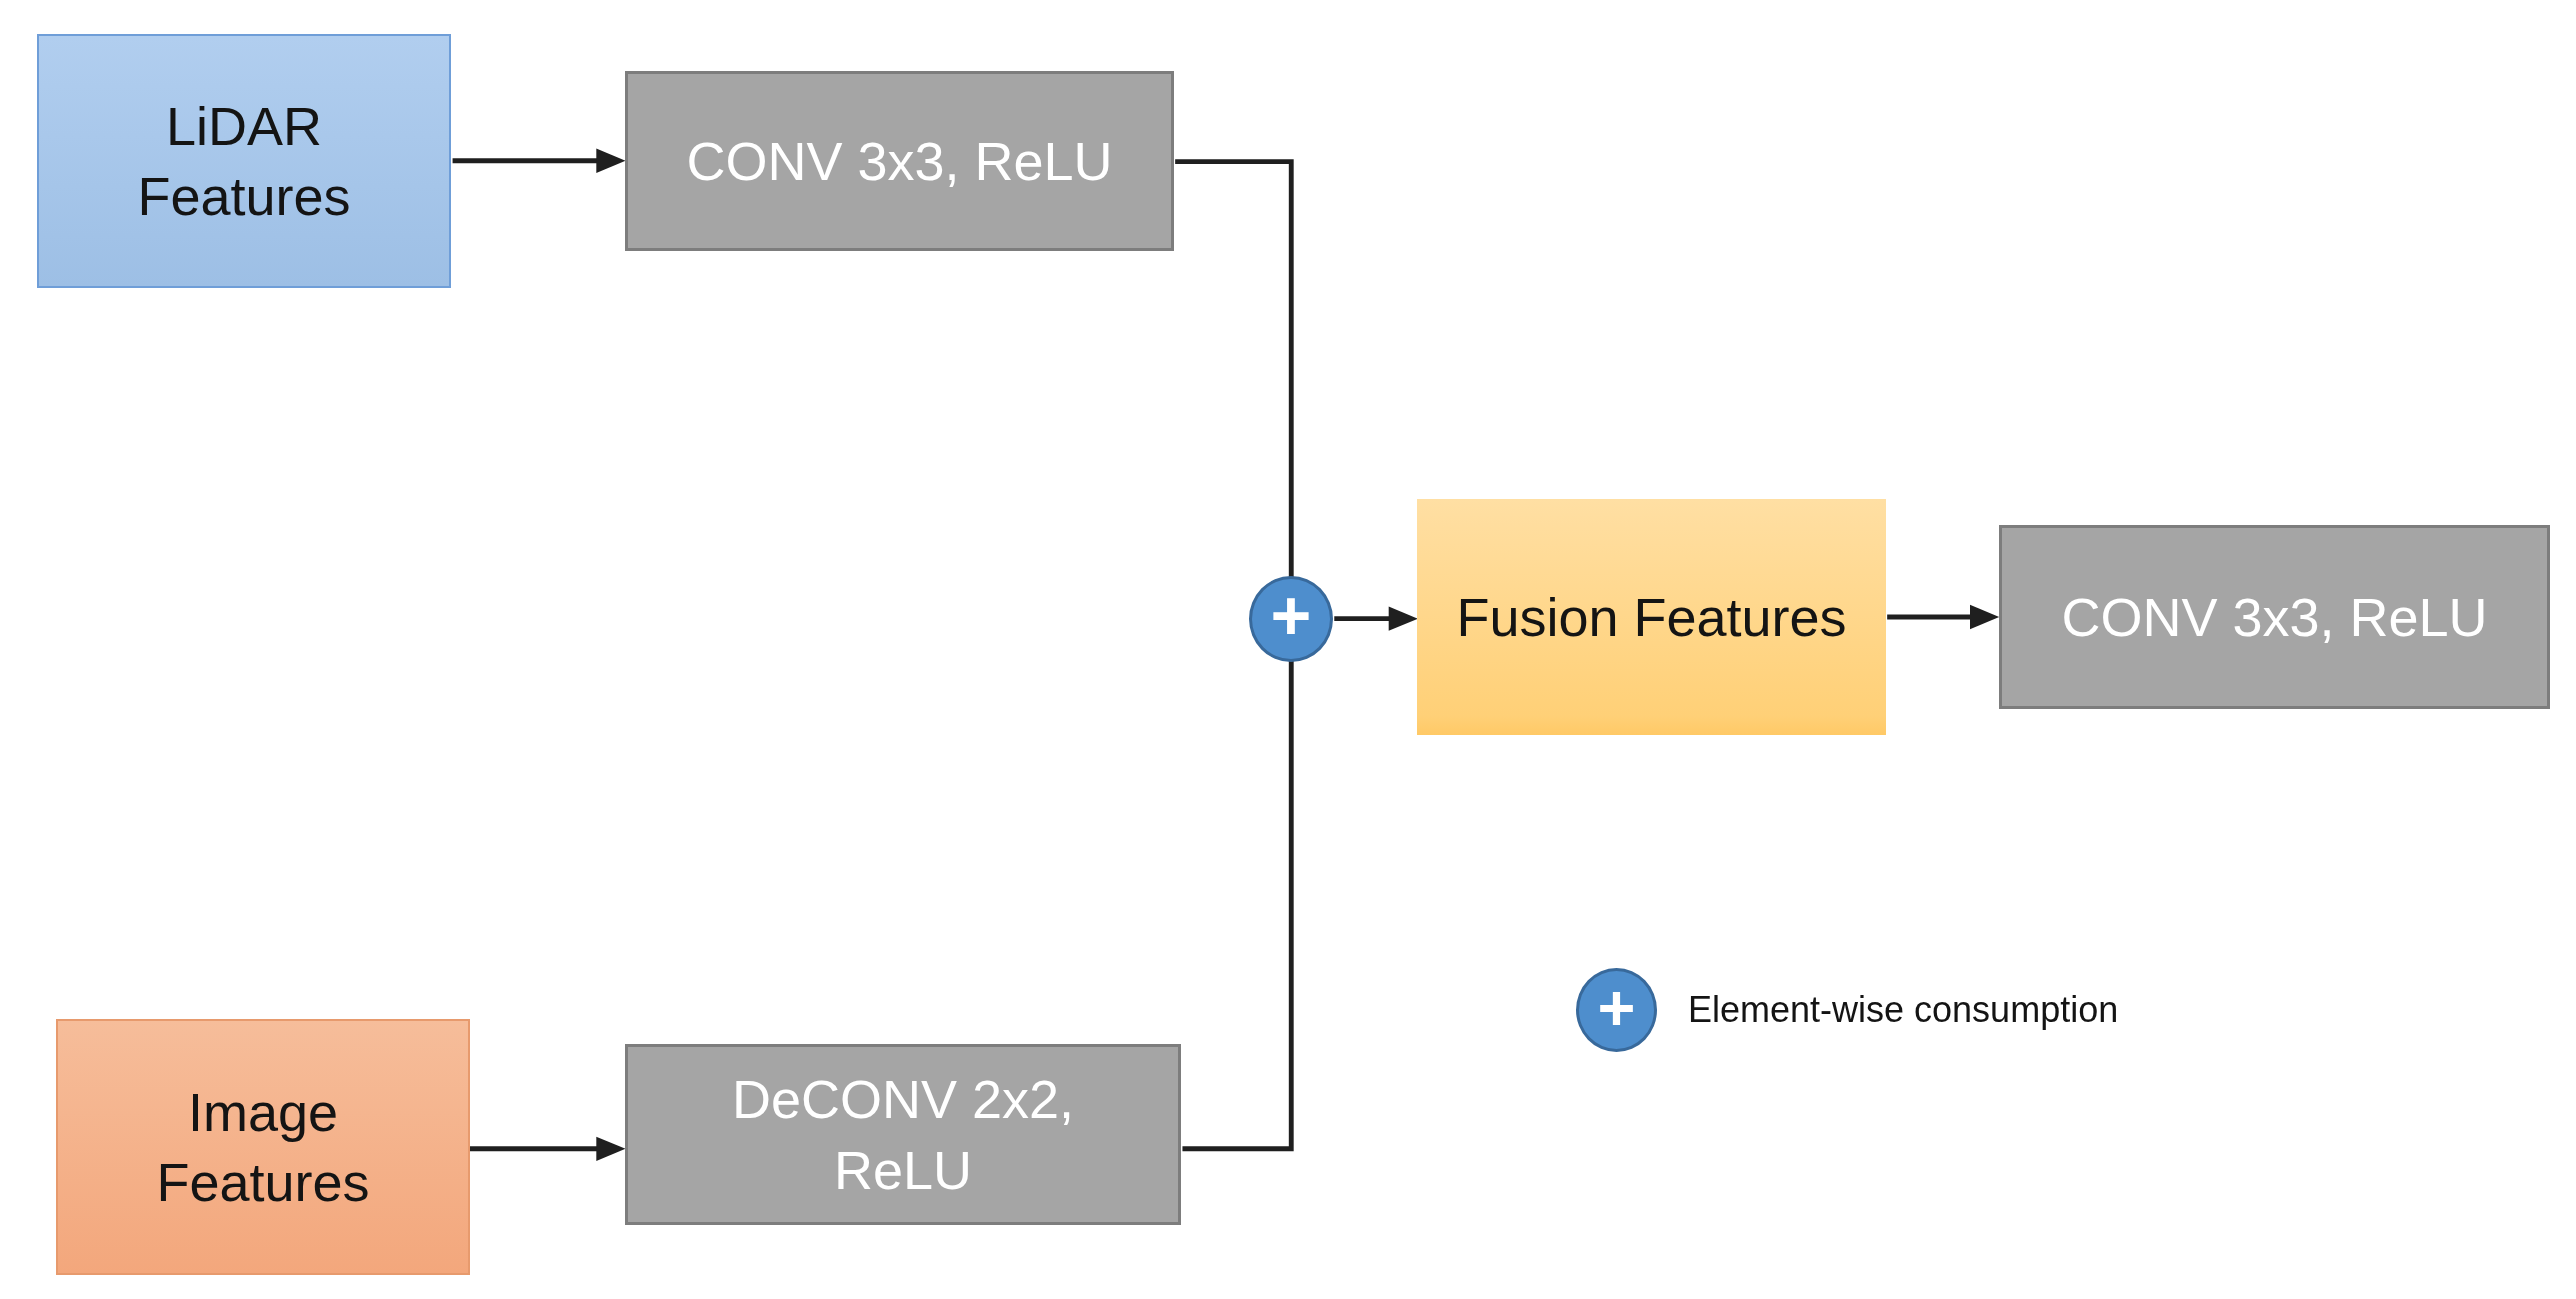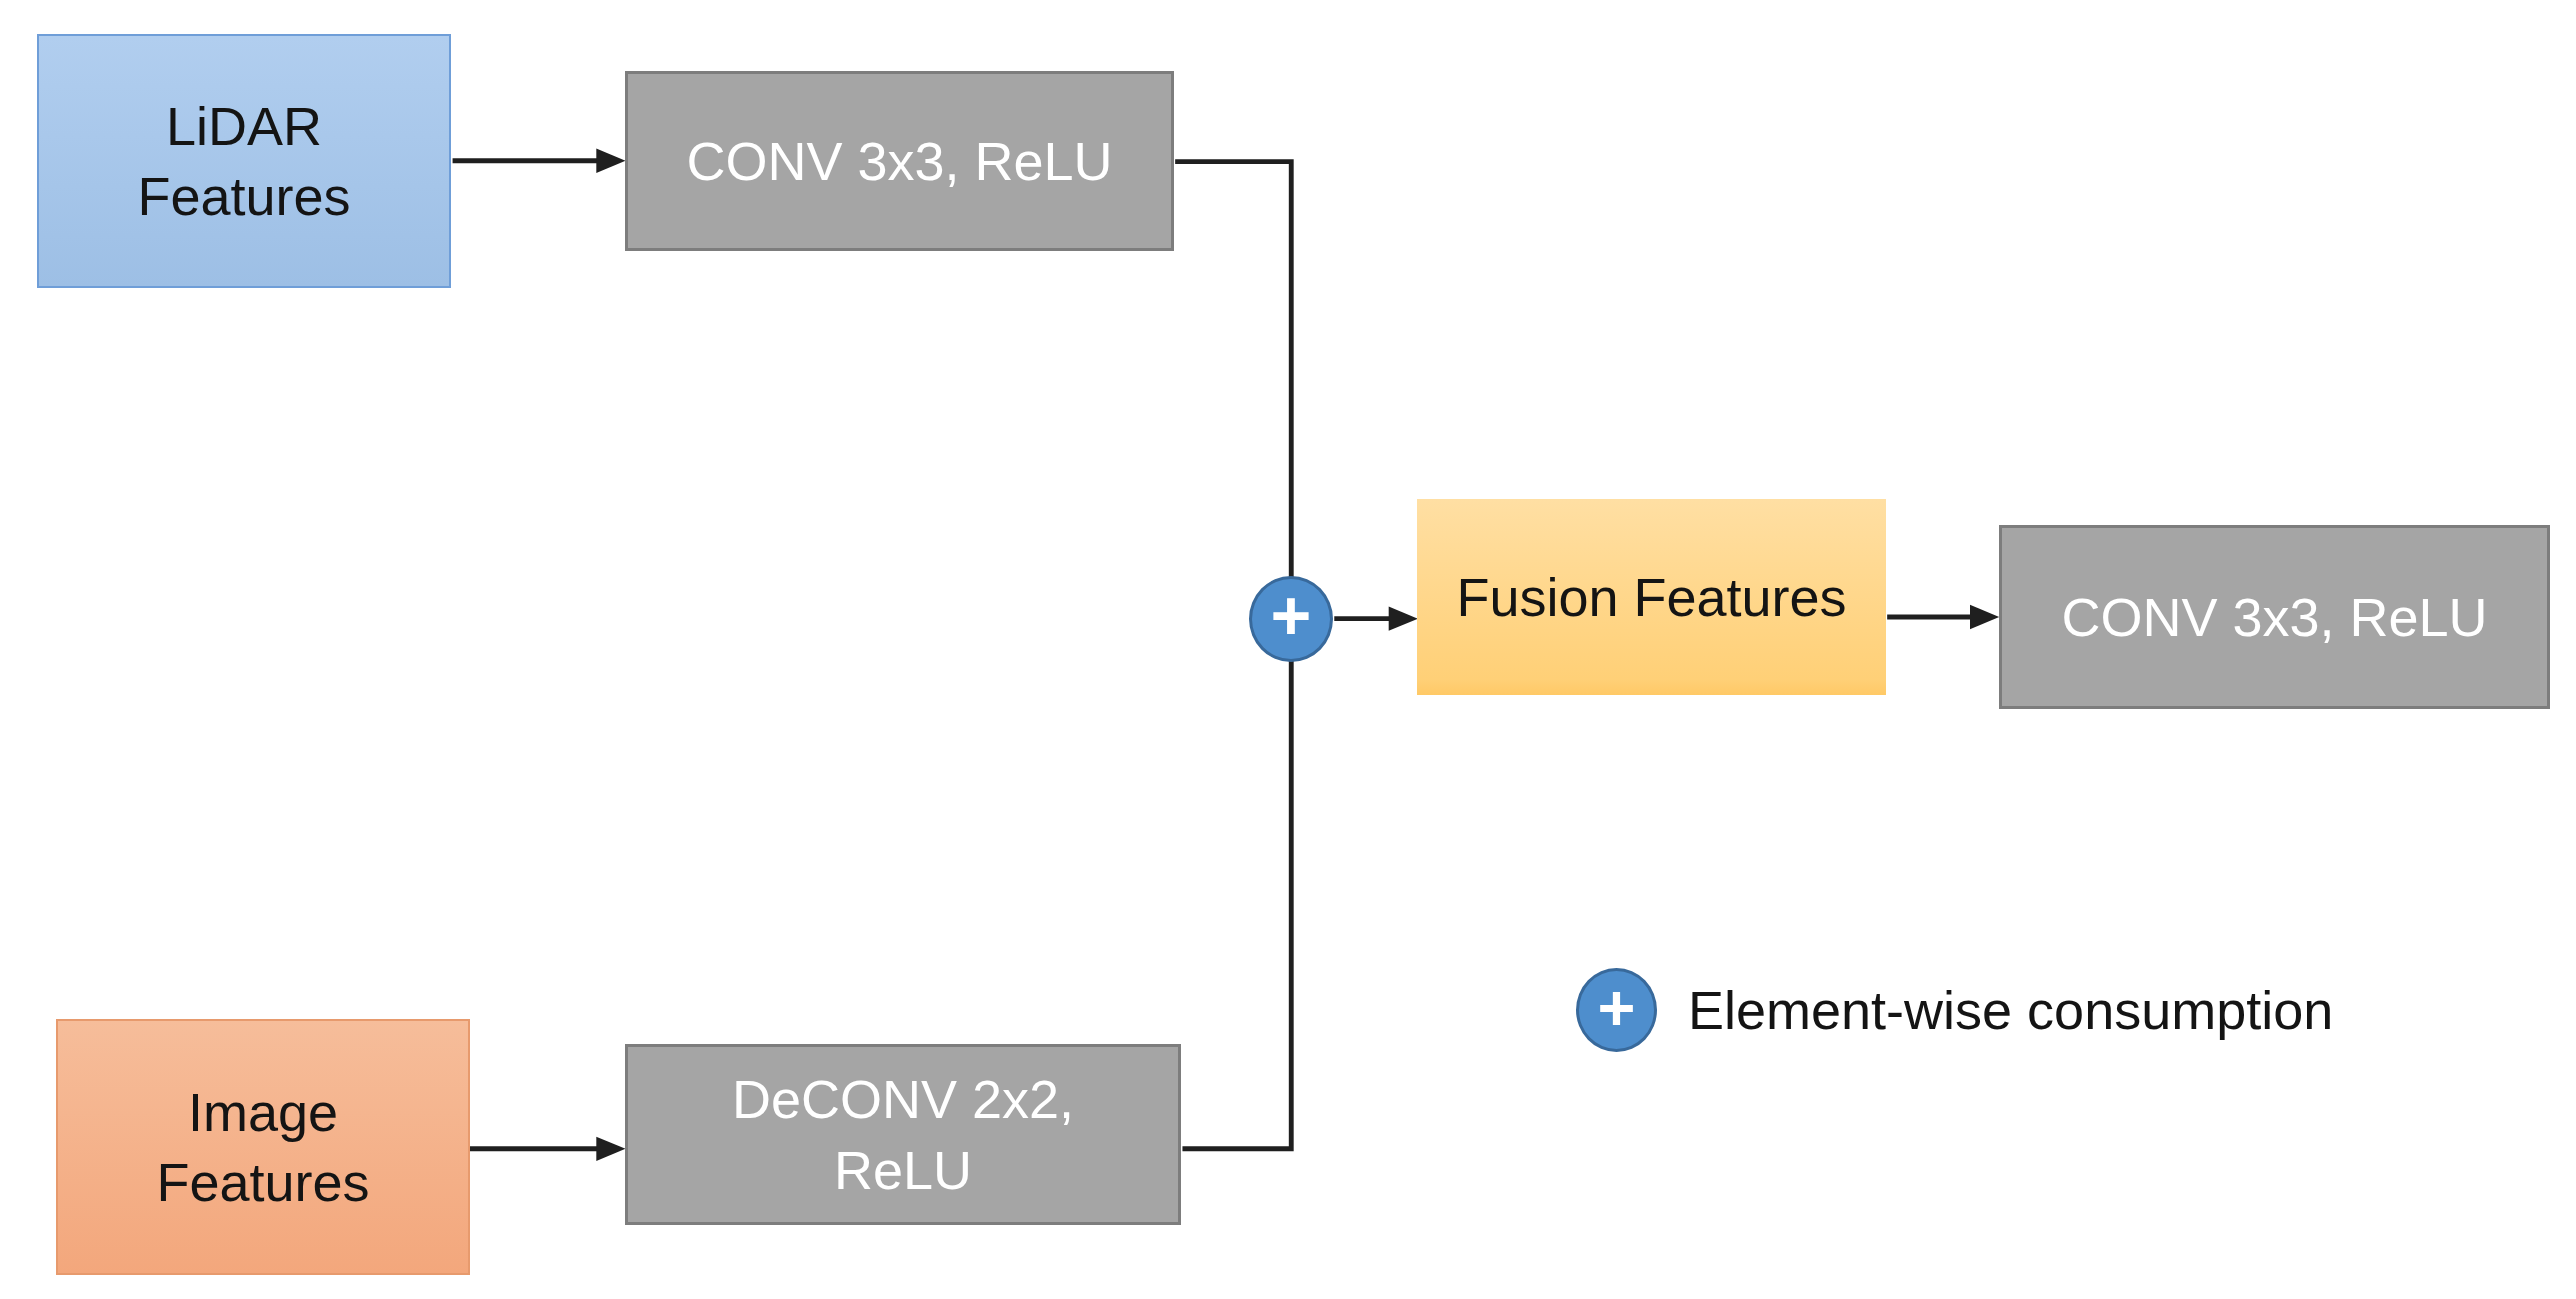--- a/index.html
+++ b/index.html
@@ -55,21 +55,21 @@
     color: #141414;
     margin-left: 19px;
   }
   .node-deconv {
     left: 625px; top: 1044px; width: 556px; height: 181px;
     background: #A5A5A5;
     border: 3.2px solid #7D7D7D;
     color: #ffffff;
   }
   .node-fusion {
-    left: 1417px; top: 499px; width: 469px; height: 196px;
+    left: 1417px; top: 499px; width: 469px; height: 236px;
     background: linear-gradient(180deg, #FFDFA3 0%, #FFD077 92%, #FFC966 100%);
     border: none;
     color: #141414;
   }
   .node-conv-right {
     left: 1999px; top: 525px; width: 551px; height: 184px;
     background: #A5A5A5;
     border: 3.2px solid #7D7D7D;
     color: #ffffff;
   }
@@ -102,21 +102,21 @@
     gap: 31px;
     z-index: 2;
   }
   .legend .op-circle {
     position: static;
     width: 81px; height: 84px;
     font-size: 65px;
     flex: 0 0 auto;
   }
   .legend-label {
-    font-size: 54px;
+    font-size: 36px;
     color: #141414;
     white-space: nowrap;
   }
   .conn-line {
     stroke: #1F1F1F;
     stroke-width: 6;
     fill: none;
   }
   .conn-head {
     fill: #1F1F1F;

